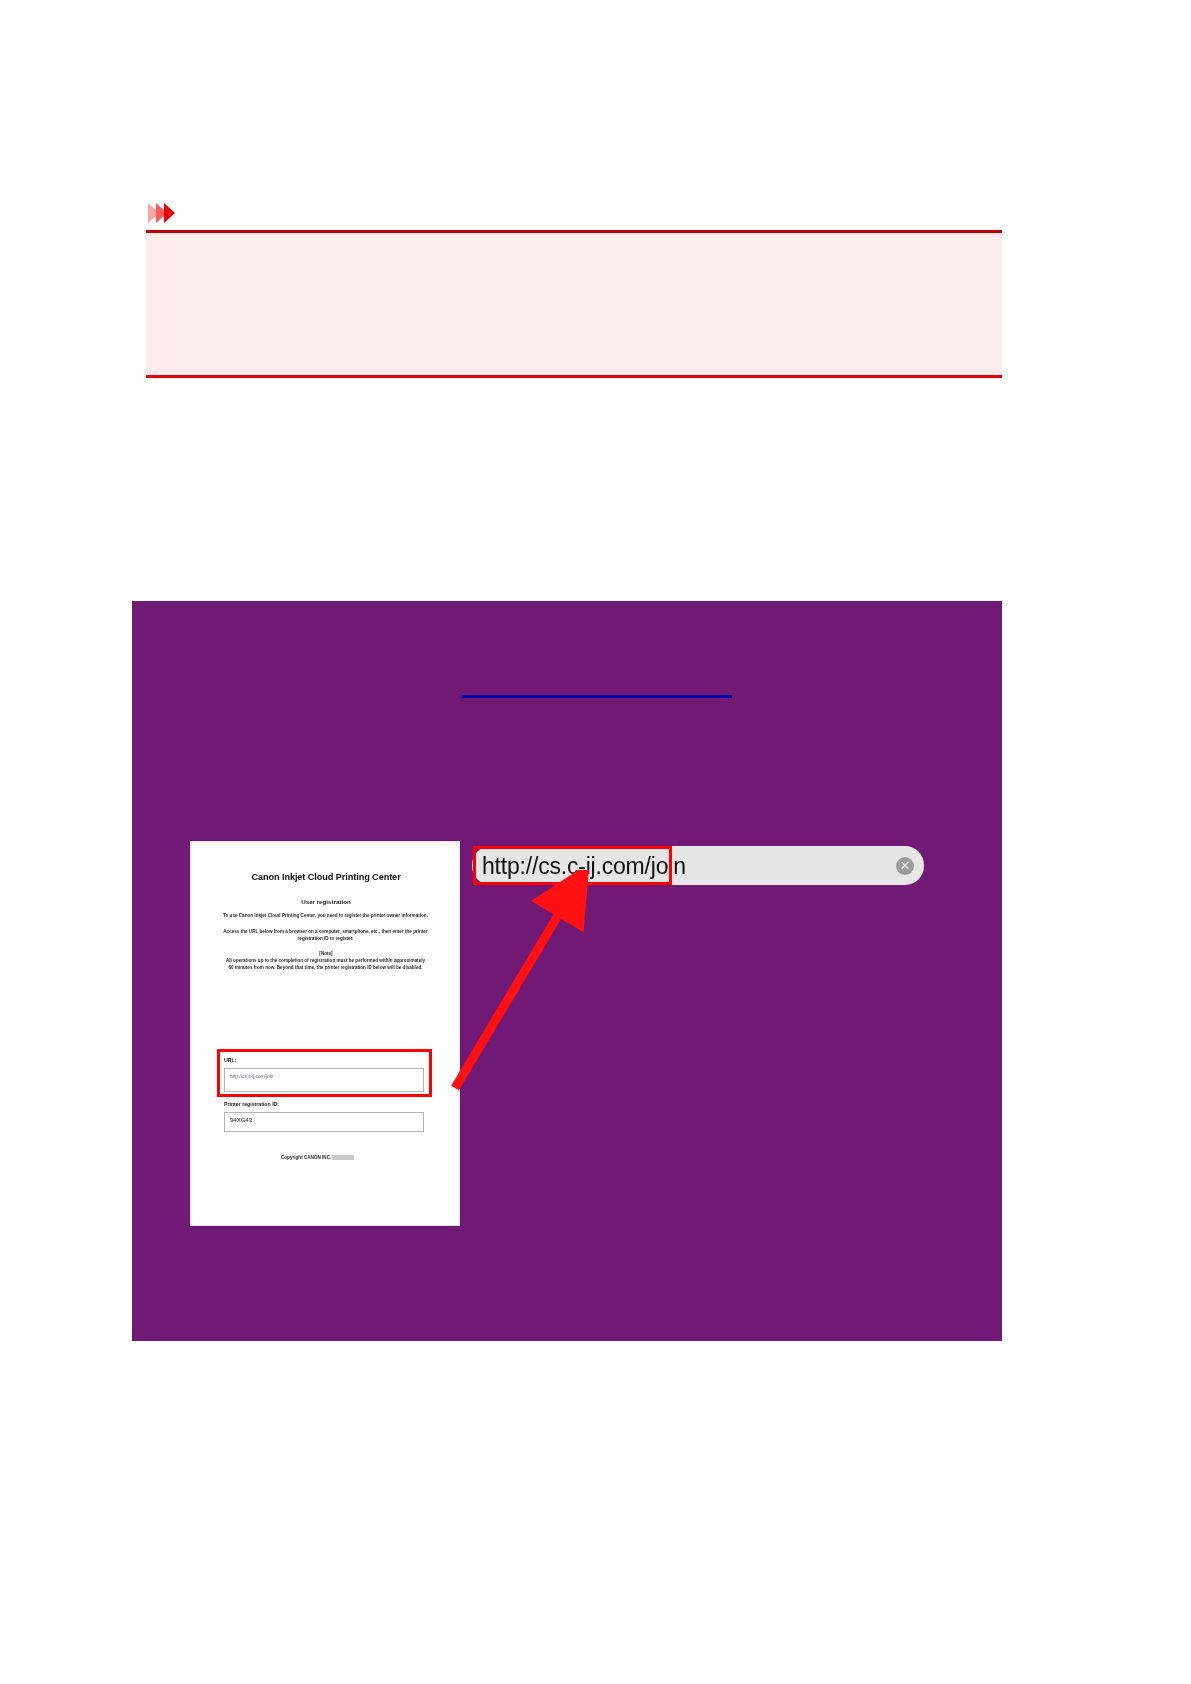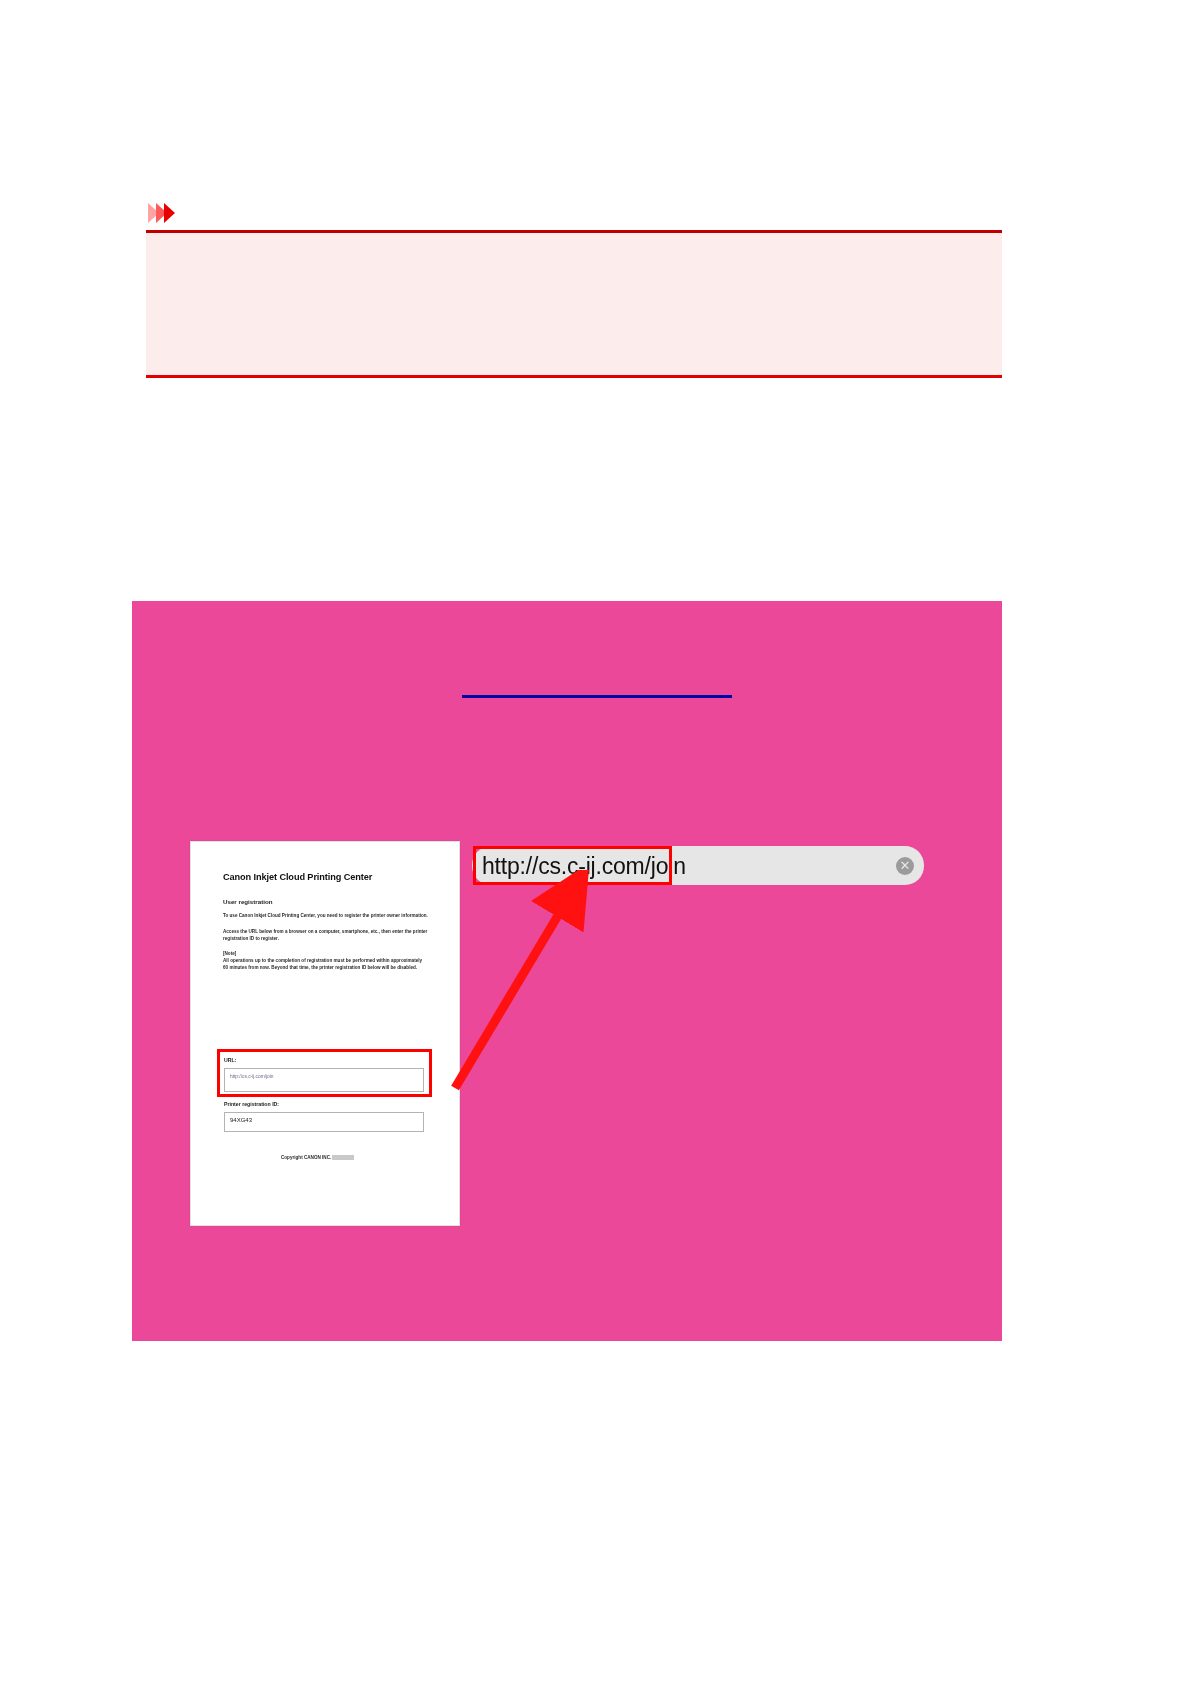--- a/index.html
+++ b/index.html
@@ -54,23 +54,24 @@
     color: #fdecec;
   }
 
   
   .green-panel {
     position: absolute;
     left: 132px;
     top: 601px;
     width: 870px;
     height: 740px;
-    background: #ec4899;
+    background: #701a75;
     box-sizing: border-box;
     padding: 24px 26px;
+    text-align: center;
   }
   .green-text {
     font-size: 13px;
     line-height: 1.8;
     color: #e3f9e1;
   }
   .green-link-row {
     position: absolute;
     left: 330px;
     top: 80px;

